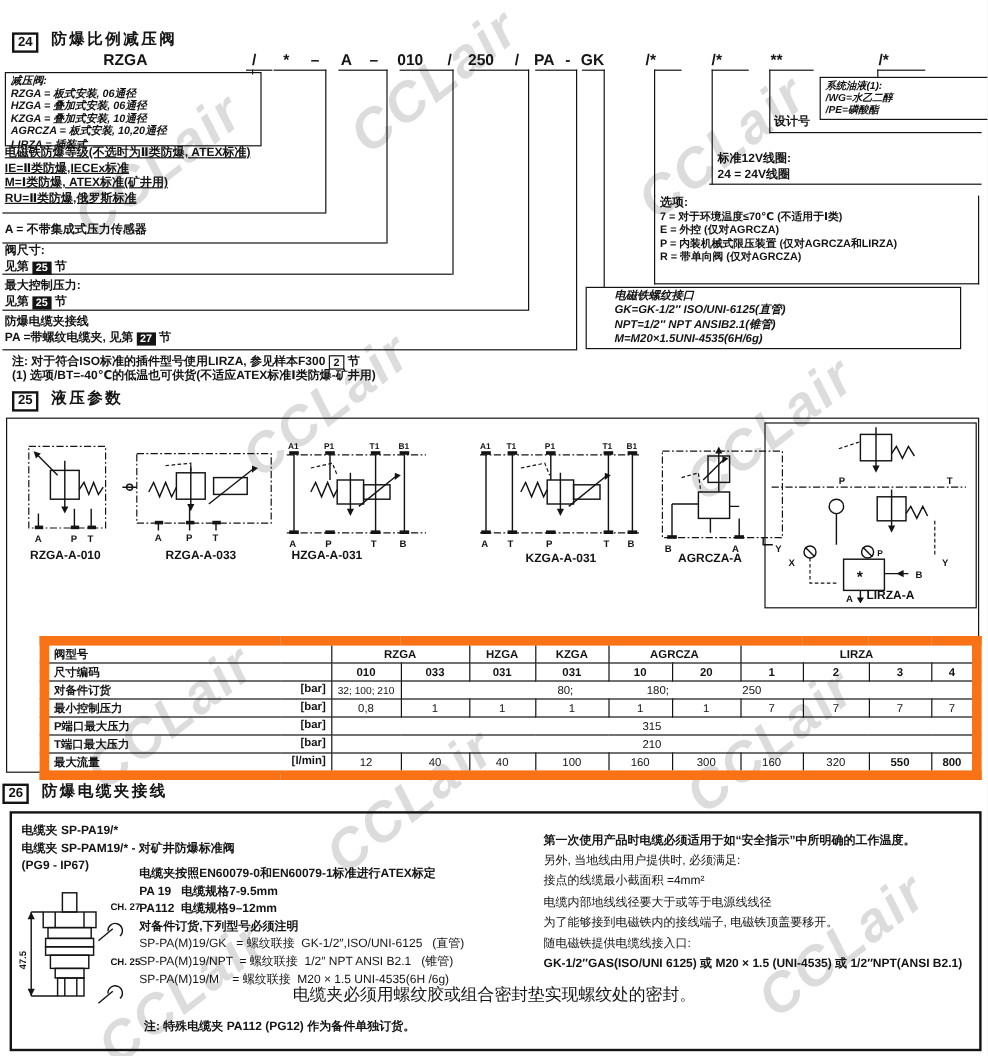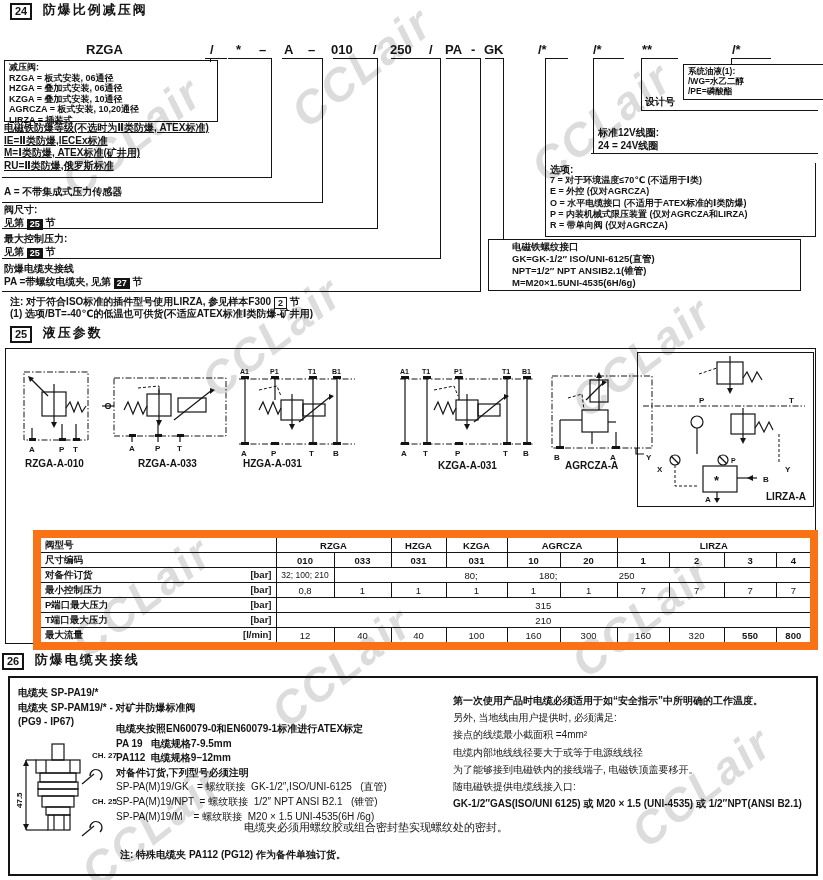--- a/index.html
+++ b/index.html
@@ -15,21 +15,21 @@
   .badge{display:inline-block;border:2px solid #141414;font-weight:bold;font-size:11px;
          padding:0 3px;line-height:13px;margin-right:6px;vertical-align:-1px;}
   .refdark{display:inline-block;background:#141414;color:#fff;font-weight:bold;font-size:9px;
            padding:0 3px;line-height:11px;vertical-align:-1px;}
   .reflite{display:inline-block;border:1.5px solid #141414;font-weight:bold;font-size:9px;
            padding:0 3px;line-height:10px;vertical-align:-1px;}
   .conn{position:absolute;}
   .bt{border-top:1.5px solid #141414;}
   .br{border-right:1.5px solid #141414;}
   .bl{border-left:1.5px solid #141414;}
-  .box{position:absolute;border:1.5px solid #141414;}
+  .box{position:absolute;border:1.5px solid #141414;font-style:italic;}
   .codetok{position:absolute;top:42px;font-weight:bold;font-size:13px;}
   .blocktxt{font-size:10px;font-weight:bold;line-height:12.5px;}
   .small{font-size:9px;line-height:10.5px;font-weight:bold;}
   table.params{border-collapse:collapse;table-layout:fixed;width:777px;font-size:9.5px;}
   table.params td{border:1.2px solid #141414;text-align:center;padding:0;height:14px;overflow:hidden;}
   table.params td.lbl{text-align:left;}
   table.params td.lbl .inner{display:flex;justify-content:space-between;padding:0 4px;font-weight:bold;}
   .spread{display:flex;justify-content:space-between;margin-left:130px;width:170px;}
   svg{display:block;}
   svg .st{stroke:#141414;stroke-width:1.2;fill:none;}
@@ -49,21 +49,21 @@
   <div class="wm" style="left:190px;top:310px;">CCLair</div>
   <div class="wm" style="left:560px;top:330px;">CCLair</div>
   <div class="wm" style="left:60px;top:570px;">CCLair</div>
   <div class="wm" style="left:560px;top:590px;">CCLair</div>
   <div class="wm" style="left:260px;top:640px;">CCLair</div>
   <div class="wm" style="left:620px;top:760px;">CCLair</div>
   <div class="wm" style="left:70px;top:800px;">CCLair</div>
 
   <div class="content">
 
-  <div class="abs" style="left:10px;top:0;">
+  <div class="abs" style="left:10px;top:24px;">
     <span class="badge">24</span>
     <span class="sec-head">防爆比例减压阀</span>
   </div>
 
   <span class="codetok" style="left:86px;">RZGA</span>
   <span class="codetok" style="left:210px;">/</span>
   <span class="codetok" style="left:236px;">*</span>
   <span class="codetok" style="left:259px;">–</span>
   <span class="codetok" style="left:284px;">A</span>
   <span class="codetok" style="left:308px;">–</span>
@@ -150,21 +150,20 @@
   <div class="abs blocktxt" style="left:598px;top:127px;">
         <div>标准12V线圈:</div>
         <div>24 = 24V线圈</div>
       </div>
 
   <div class="abs" style="left:545px;top:163px;width:271px;height:74px;border-left:1.5px solid #141414;border-right:1.5px solid #141414;border-bottom:1.5px solid #141414;padding:1px 4px;box-sizing:border-box;">
     <div class="blocktxt" style="line-height:11px;">选项:</div>
     <div style="font-size:9px;line-height:11.3px;font-weight:bold;">
           <div>7  =  对于环境温度≤70℃ (不适用于Ⅰ类)</div>
           <div>E  =  外控 (仅对AGRCZA)</div>
-          <div>O  =  水平电缆接口 (不适用于ATEX标准的Ⅰ类防爆)</div>
           <div>P  =  内装机械式限压装置 (仅对AGRCZA和LIRZA)</div>
           <div>R  =  带单向阀 (仅对AGRCZA)</div>
         </div>
   </div>
 
   <div class="box" style="left:488px;top:239px;width:313px;height:52px;padding:1px 23px;box-sizing:border-box;">
     <div style="font-size:9.5px;line-height:12px;font-weight:bold;">
           <div>电磁铁螺纹接口</div>
           <div>GK=GK-1/2″ ISO/UNI-6125(直管)</div>
           <div>NPT=1/2″ NPT ANSIB2.1(锥管)</div>
@@ -347,21 +346,21 @@
     <text x="18" y="118" font-size="8">X</text>
     <text x="146" y="118" font-size="8">Y</text>
     <polyline class="ds" points="140,80 140,110"></polyline>
   </svg>
 
   <div class="abs b" style="left:25px;top:458px;font-size:10px;">RZGA-A-010</div>
   <div class="abs b" style="left:138px;top:458px;font-size:10px;">RZGA-A-033</div>
   <div class="abs b" style="left:243px;top:458px;font-size:10px;">HZGA-A-031</div>
   <div class="abs b" style="left:438px;top:460px;font-size:10px;">KZGA-A-031</div>
   <div class="abs b" style="left:565px;top:460px;font-size:10px;">AGRCZA-A</div>
-  <div class="abs b" style="left:722px;top:491px;font-size:10px;margin-left:44px;">LIRZA-A</div>
+  <div class="abs b" style="left:722px;top:491px;font-size:10px;">LIRZA-A</div>
 
   <table class="params abs" style="left:33px;top:530px;border:8px solid #f97316;">
     <colgroup>
       <col style="width:197px">
           <col style="width:42px">
           <col style="width:58px">
           <col style="width:57px">
       <col style="width:55px">
           <col style="width:61px">
           <col style="width:53px">
@@ -500,21 +499,21 @@
     <text transform="rotate(-90 6 68)" x="6" y="68" font-size="8">47.5</text>
     <path class="st" d="M66 44 l12 -10" stroke-width="2"></path>
     <path class="st" d="M74 36 a6 6 0 1 1 10 4"></path>
     <text x="76" y="18" font-size="8">CH. 27</text>
     <path class="st" d="M66 96 l12 -10" stroke-width="2"></path>
     <path class="st" d="M74 88 a6 6 0 1 1 10 4"></path>
     <text x="76" y="64" font-size="8">CH. 25</text>
   </svg>
 
   <div class="abs pre" style="left:116px;top:722px;font-size:10px;line-height:14.6px;"><div class="b">电缆夹按照EN60079-0和EN60079-1标准进行ATEX标定</div><div class="b">PA 19   电缆规格7-9.5mm</div><div class="b">PA112  电缆规格9–12mm</div><div class="b">对备件订货,下列型号必须注明</div><div>SP-PA(M)19/GK   = 螺纹联接  GK-1/2″,ISO/UNI-6125   (直管)</div><div>SP-PA(M)19/NPT  = 螺纹联接  1/2″ NPT ANSI B2.1   (锥管)</div><div>SP-PA(M)19/M    = 螺纹联接  M20 × 1.5 UNI-4535(6H /6g)</div></div>
-  <div class="abs" style="left:244px;top:820px;font-size:11px;">电缆夹必须用螺纹胶或组合密封垫实现螺纹处的密封。</div>
+  <div class="abs" style="left:244px;top:820px;font-size:14px;">电缆夹必须用螺纹胶或组合密封垫实现螺纹处的密封。</div>
   <div class="abs b" style="left:120px;top:848px;font-size:10px;">注: 特殊电缆夹 PA112 (PG12) 作为备件单独订货。</div>
 
   <div class="abs" style="left:453px;top:692px;width:360px;font-size:10px;line-height:17.2px;">
         <div class="b">第一次使用产品时电缆必须适用于如“安全指示”中所明确的工作温度。</div>
         <div>另外, 当地线由用户提供时, 必须满足:</div>
         <div>接点的线缆最小截面积 =4mm²</div>
         <div>电缆内部地线线径要大于或等于电源线线径</div>
         <div>为了能够接到电磁铁内的接线端子, 电磁铁顶盖要移开。</div>
         <div>随电磁铁提供电缆线接入口:</div>
         <div class="b">GK-1/2″GAS(ISO/UNI 6125) 或 M20 × 1.5 (UNI-4535) 或 1/2″NPT(ANSI B2.1)</div>

